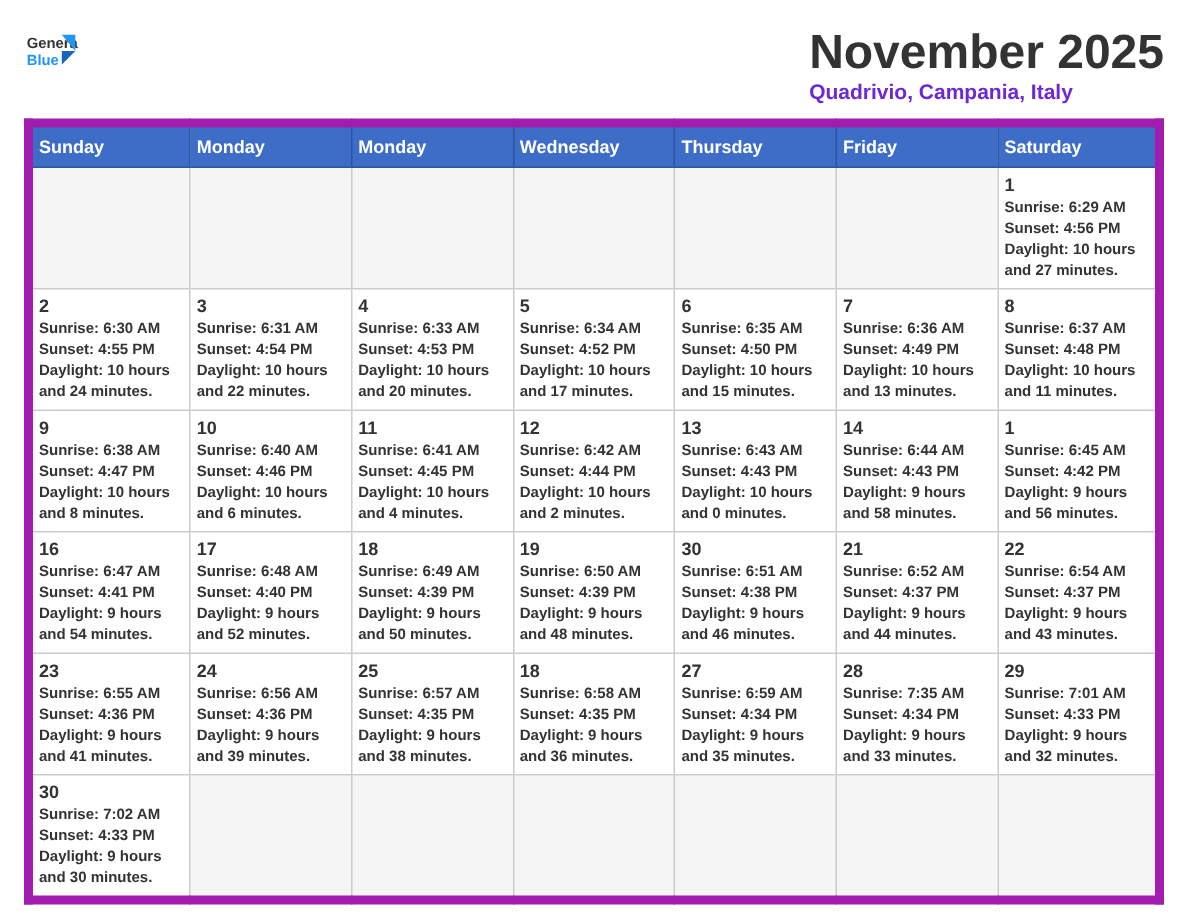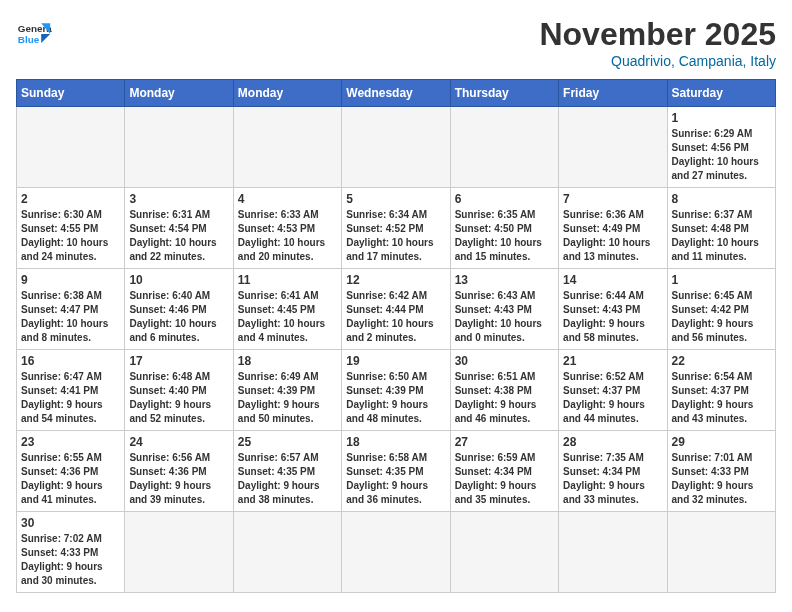--- a/index.html
+++ b/index.html
@@ -19,35 +19,36 @@
     .logo {
       display: flex;
       align-items: center;
       gap: 4px;
     }
     .logo-icon {
       width: 36px;
       height: 36px;
     }
     .title-block {
-      text-align: right;
+      text-align: left;
     }
     .month-title {
       font-size: 32px;
       font-weight: bold;
       color: #333;
     }
     .location-title {
       font-size: 14px;
-      color: #0369a1;
+      color: #6d28d9;
+      font-weight: bold;
     }
     .calendar {
       width: 100%;
       border-collapse: collapse;
-      border: 1px solid #a21caf;
+      border: 6px solid #a21caf;
     }
     .calendar th {
       background-color: #3d6dc7;
       color: #fff;
       font-size: 12px;
       font-weight: bold;
       padding: 6px 4px;
       text-align: left;
       border: 1px solid #2a55a0;
     }

